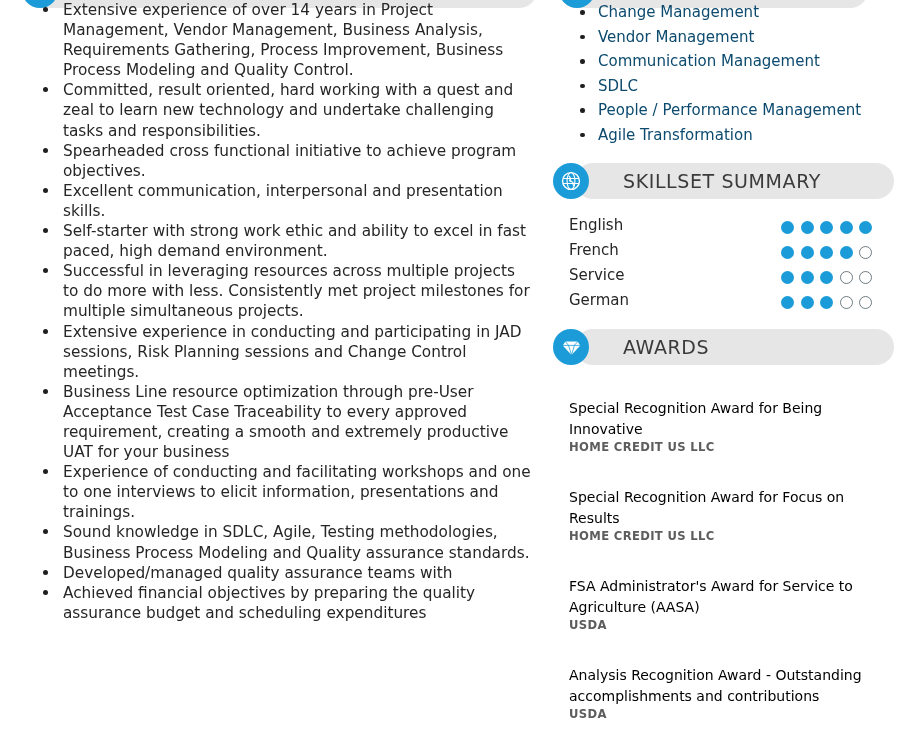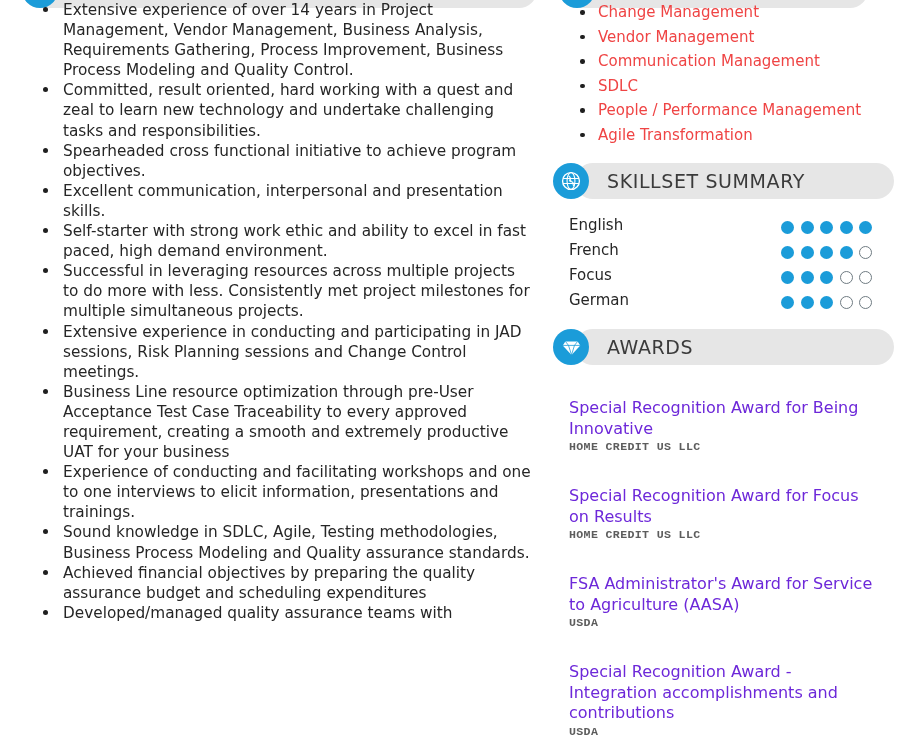--- a/index.html
+++ b/index.html
@@ -69,21 +69,21 @@
     background: #1b9cd9;
     display: flex;
     align-items: center;
     justify-content: center;
     color: #ffffff;
   }
   .section-head .badge svg { display: block; }
   .section-head .title {
     position: relative;
     z-index: 2;
-    margin-left: 18px;
+    margin-left: 34px;
     font-size: 19px;
     letter-spacing: 0.6px;
     color: #3b3b3b;
     font-weight: 400;
     white-space: nowrap;
   }
 
   
   .head-sliver {
     position: absolute;
@@ -141,21 +141,21 @@
   .col-left ul.bullets li::before {
     top: 7px;
     left: 9px;
     width: 5px;
     height: 5px;
   }
 
   .col-right ul.bullets li {
     font-size: 15px;
     line-height: 20.5px;
-    color: #ef4444;
+    color: #0c4a6e;
     padding-left: 29px;
     margin-bottom: 4px;
   }
   .col-right ul.bullets li::before {
     top: 8px;
     left: 11px;
     width: 4.5px;
     height: 4.5px;
   }
 
@@ -187,34 +187,33 @@
   }
   .dot.on  { background: #1b9cd9; }
   .dot.off { background: #ffffff; border: 1.4px solid #6f7b82; }
 
   
   .awards-list { margin-top: 10px; padding-left: 16px; padding-right: 26px; }
   .award {
     margin-bottom: 21px;
   }
   .award-title {
-    font-size: 16px;
+    font-size: 14px;
     line-height: 20.5px;
-    color: #6d28d9;
+    color: #000000;
     font-weight: 400;
     margin-top: 33px;
   }
   .award-org {
     font-size: 11.6px;
     letter-spacing: 0.35px;
     color: #5d5d5d;
     margin-top: 1px;
     text-transform: uppercase;
     font-weight: 600;
-    font-family: Liberation Mono, monospace;
   }
 </style>
 </head>
 <body>
 
 <div class="page">
 
   <div class="col-left">
 
     <div class="head-sliver"></div>
@@ -224,22 +223,22 @@
         <li>Extensive experience of over 14 years in Project Management, Vendor Management, Business Analysis, Requirements Gathering, Process Improvement, Business Process Modeling and Quality Control.</li>
         <li>Committed, result oriented, hard working with a quest and zeal to learn new technology and undertake challenging tasks and responsibilities.</li>
         <li>Spearheaded cross functional initiative to achieve program objectives.</li>
         <li>Excellent communication, interpersonal and presentation skills.</li>
         <li>Self-starter with strong work ethic and ability to excel in fast paced, high demand environment.</li>
         <li>Successful in leveraging resources across multiple projects to do more with less. Consistently met project milestones for multiple simultaneous projects.</li>
         <li>Extensive experience in conducting and participating in JAD sessions, Risk Planning sessions and Change Control meetings.</li>
         <li>Business Line resource optimization through pre-User Acceptance Test Case Traceability to every approved requirement, creating a smooth and extremely productive UAT for your business</li>
         <li>Experience of conducting and facilitating workshops and one to one interviews to elicit information, presentations and trainings.</li>
         <li>Sound knowledge in SDLC, Agile, Testing methodologies, Business Process Modeling and Quality assurance standards.</li>
+        <li>Developed/managed quality assurance teams with</li>
         <li>Achieved financial objectives by preparing the quality assurance budget and scheduling expenditures</li>
-        <li>Developed/managed quality assurance teams with</li>
       </ul>
   </div>
 
   <div class="col-right">
 
     <div class="head-sliver"></div>
     <div class="head-sliver-badge"></div>
 
     <div class="skills-block">
       <ul class="bullets" id="right-skills">
@@ -279,21 +278,21 @@
           <div class="skill-name">French</div>
           <div class="dots">
             <span class="dot on"></span>
             <span class="dot on"></span>
             <span class="dot on"></span>
             <span class="dot on"></span>
             <span class="dot off"></span>
           </div>
         </div>
         <div class="skill-row">
-          <div class="skill-name">Focus</div>
+          <div class="skill-name">Service</div>
           <div class="dots">
             <span class="dot on"></span>
             <span class="dot on"></span>
             <span class="dot on"></span>
             <span class="dot off"></span>
             <span class="dot off"></span>
           </div>
         </div>
         <div class="skill-row">
           <div class="skill-name">German</div>
@@ -324,19 +323,19 @@
         </div>
         <div class="award">
           <div class="award-title">Special Recognition Award for Focus on Results</div>
           <div class="award-org">HOME CREDIT US LLC</div>
         </div>
         <div class="award">
           <div class="award-title">FSA Administrator's Award for Service to Agriculture (AASA)</div>
           <div class="award-org">USDA</div>
         </div>
         <div class="award">
-          <div class="award-title">Special Recognition Award - Integration accomplishments and contributions</div>
+          <div class="award-title">Analysis Recognition Award - Outstanding accomplishments and contributions</div>
           <div class="award-org">USDA</div>
         </div>
       </div>
 
   </div>
 </div>
 
 </body></html>

